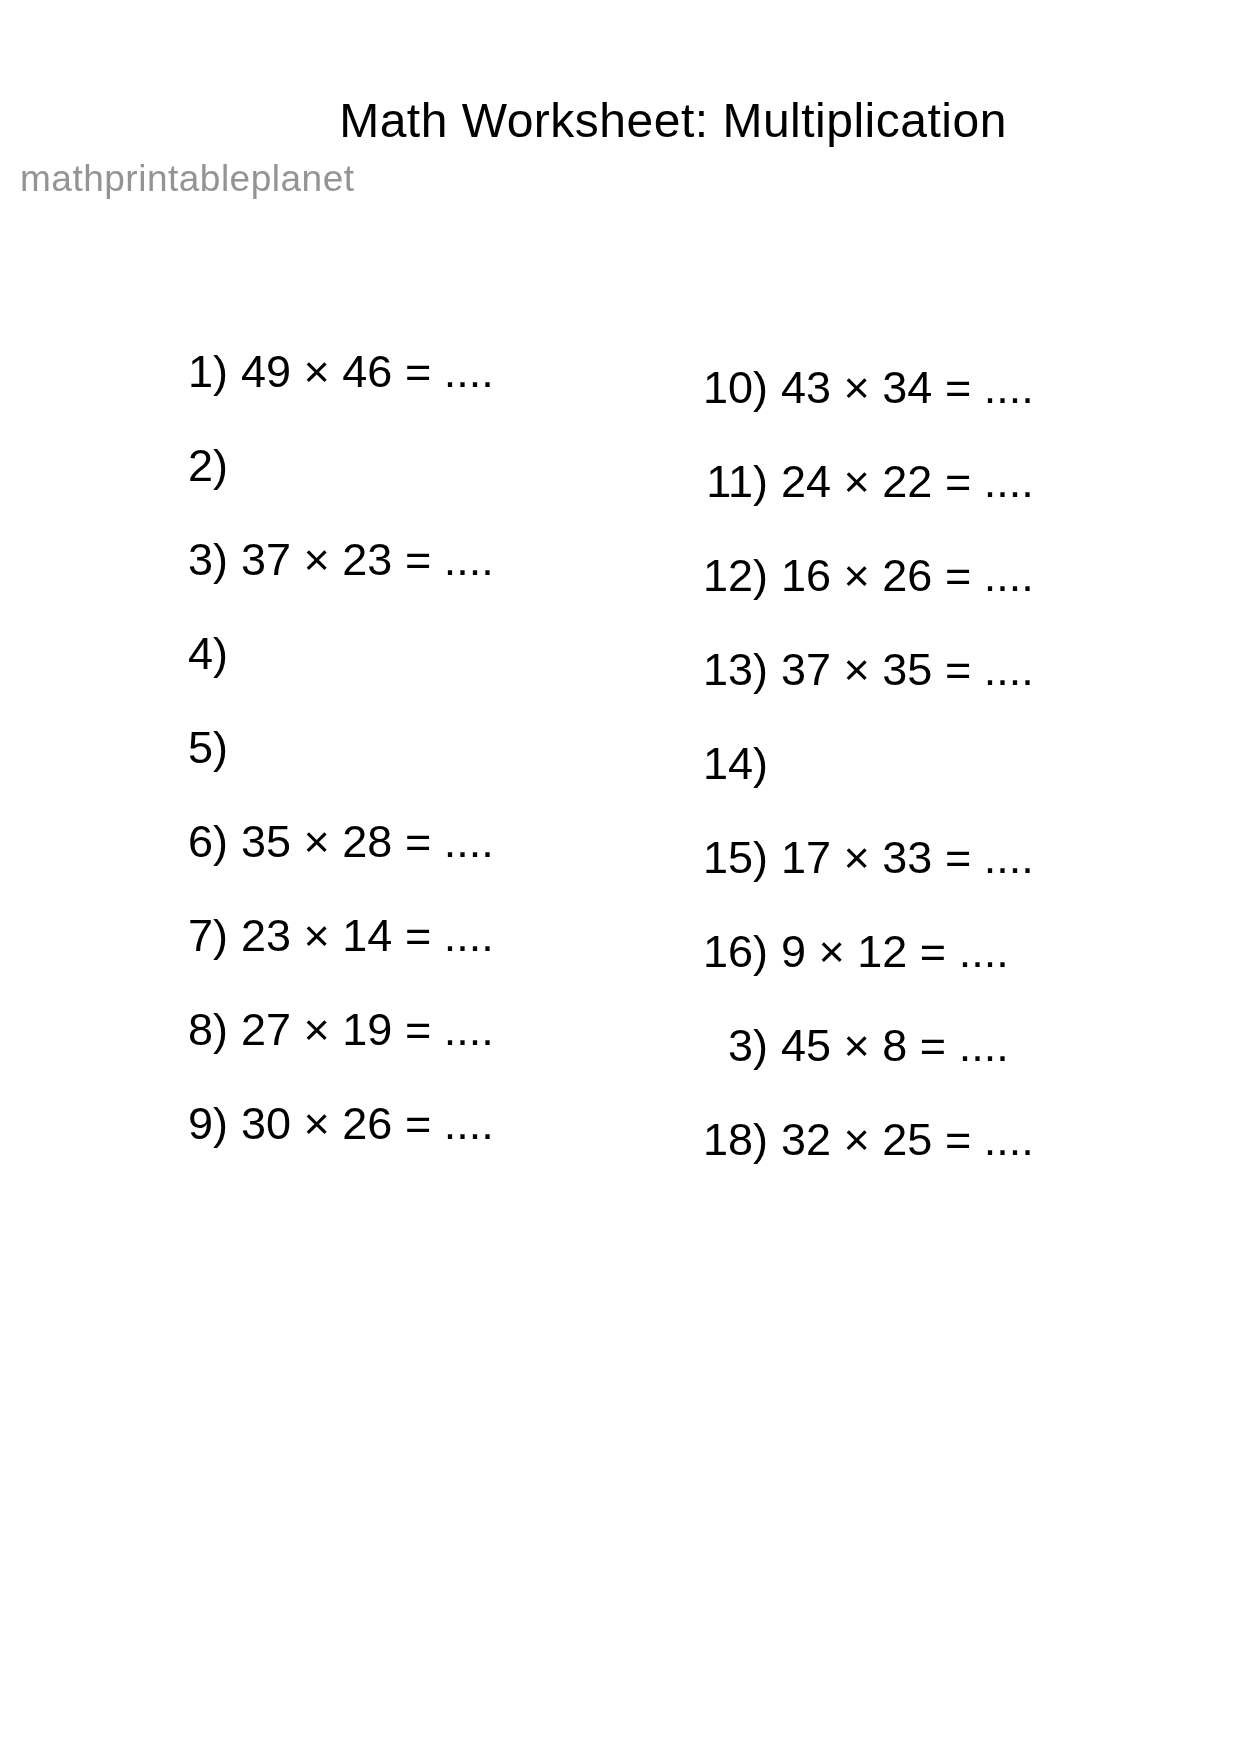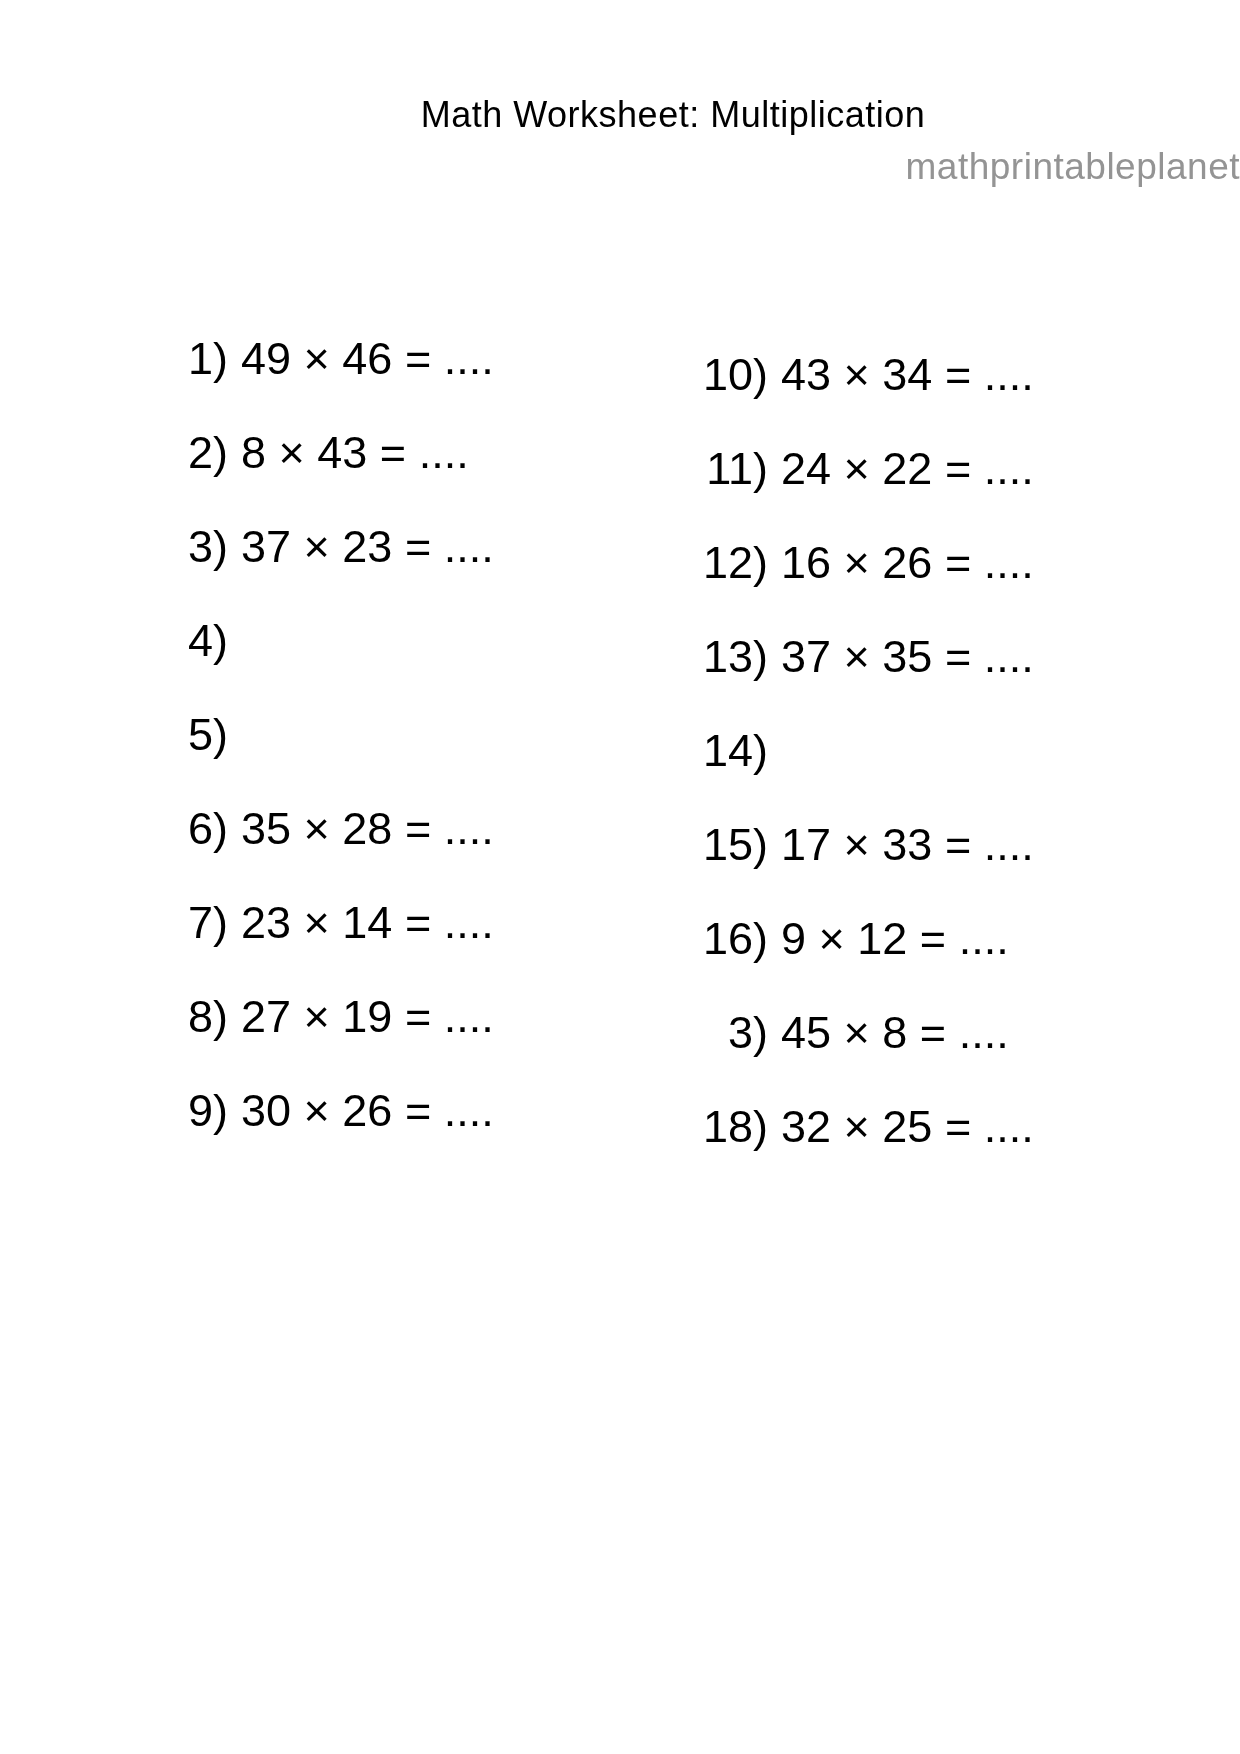--- a/index.html
+++ b/index.html
@@ -11,30 +11,30 @@
     font-family: "Liberation Sans", sans-serif;
     color: #000000;
     overflow: hidden;
   }
   .page { width: 1240px; height: 1754px; position: relative; }
 
   .page-title {
     margin: 96px 0 12px 16px;
     padding-left: 90px;
     text-align: center;
-    font-size: 36px;
+    font-size: 48px;
     line-height: 1.05;
     font-weight: 400;
     color: #000000;
     letter-spacing: 0.5px;
   }
   .site-name {
     margin: 0;
     padding-left: 20px;
-    text-align: right;
+    text-align: left;
     font-size: 37px;
     line-height: 1.15;
     font-weight: 400;
     color: #949494;
     letter-spacing: 0.5px;
   }
 
   .problems {
     display: flex;
     margin-top: 148px;
@@ -73,21 +73,20 @@
 
   <div class="problems">
 
     <div class="col col-left">
       <div class="problem-row">
         <span class="pnum">1)</span>
         <span class="pexpr">49 × 46 = ....</span>
       </div>
       <div class="problem-row">
         <span class="pnum">2)</span>
-        <span class="pexpr">8 × 43 = ....</span>
       </div>
       <div class="problem-row">
         <span class="pnum">3)</span>
         <span class="pexpr">37 × 23 = ....</span>
       </div>
       <div class="problem-row">
         <span class="pnum">4)</span>
       </div>
       <div class="problem-row">
         <span class="pnum">5)</span>

